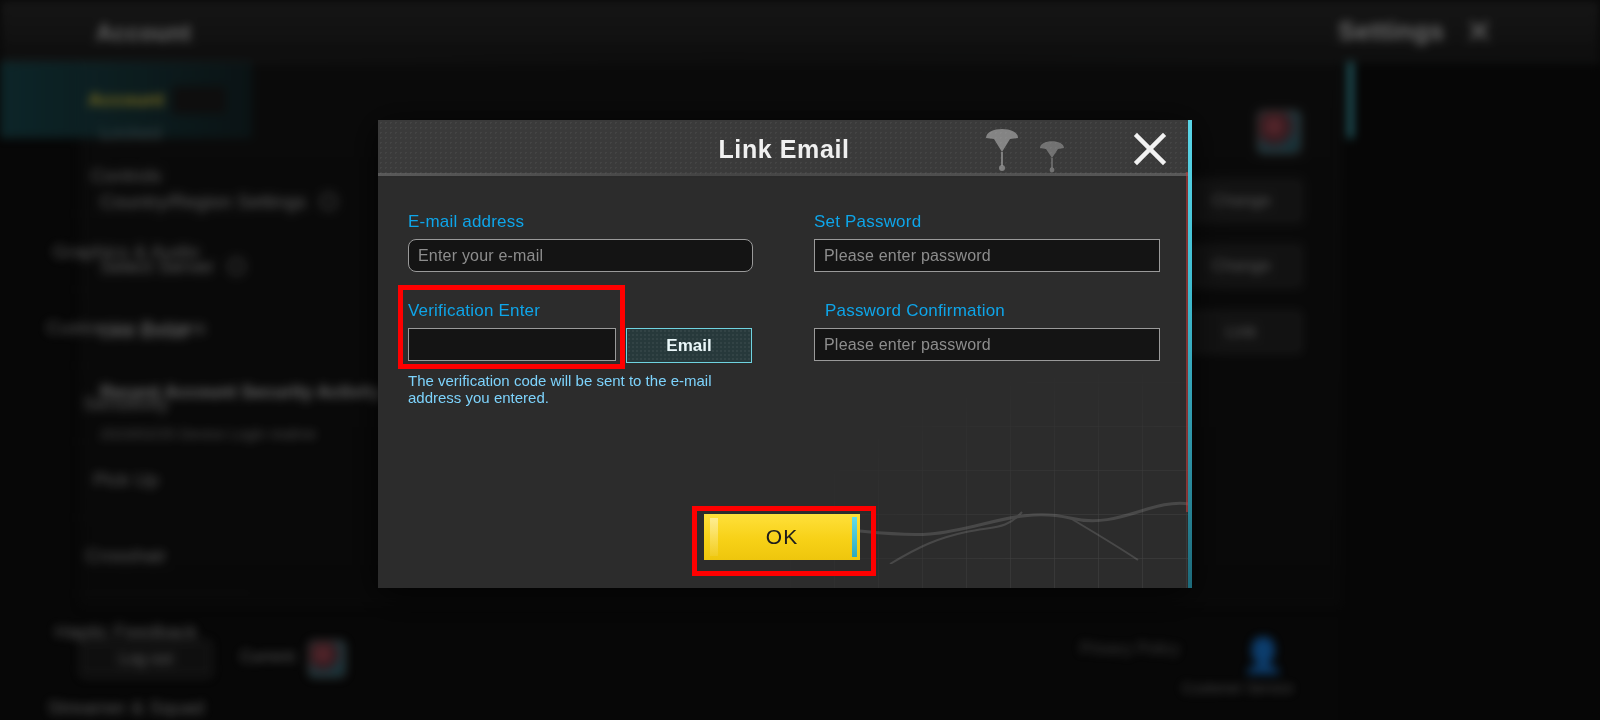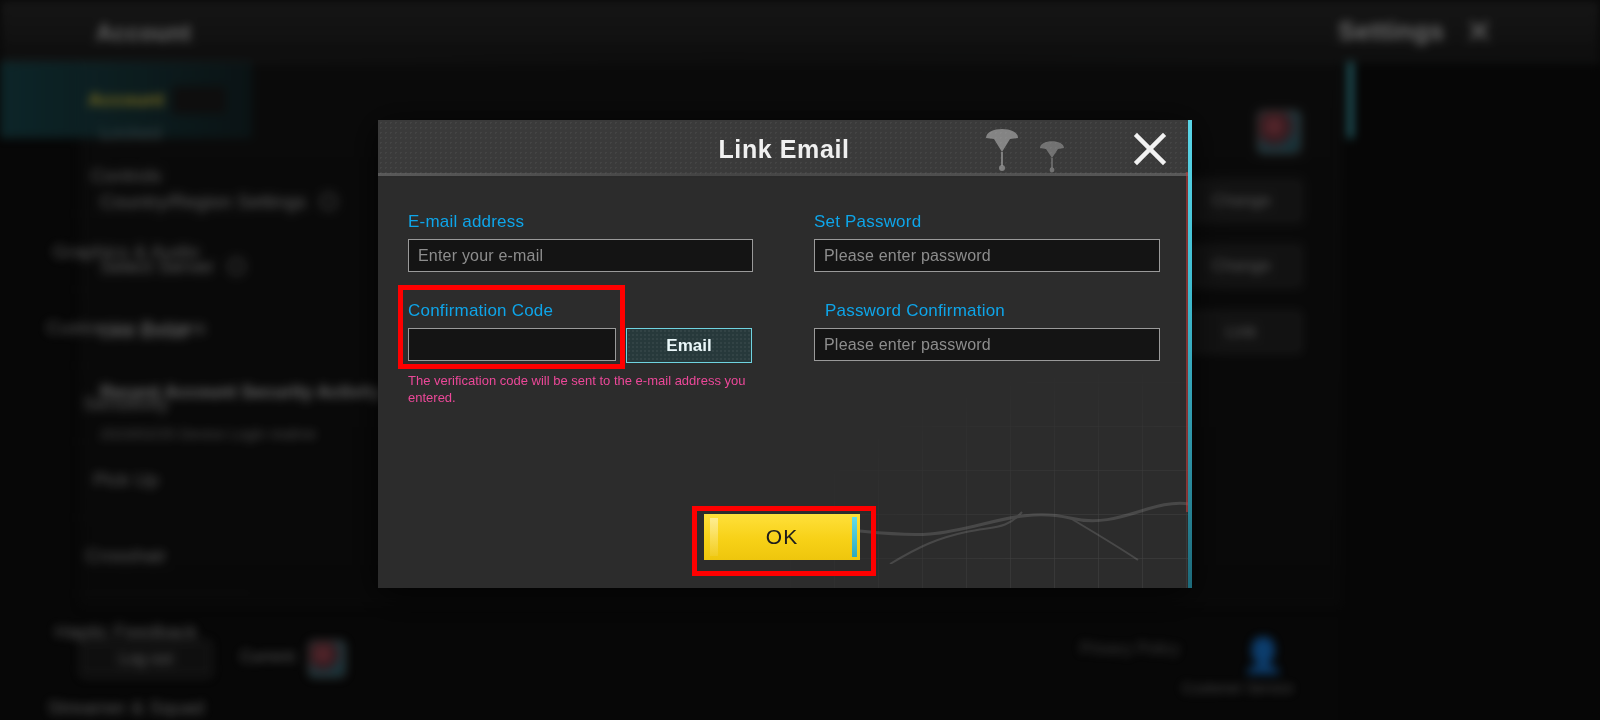--- a/index.html
+++ b/index.html
@@ -338,23 +338,23 @@
     display: flex;
     align-items: center;
     justify-content: center;
     cursor: pointer;
   }
 
   .hint-text {
     position: absolute;
     left: 30px; top: 252px;
     width: 350px;
-    font-size: 13px;
+    font-size: 15px;
     line-height: 17px;
-    color: #ec4899;
+    color: #7dd3fc;
   }
 
   .ok-btn {
     position: absolute;
     left: 326px; top: 394px;
     width: 156px; height: 46px;
     background: linear-gradient(180deg, #ffe03a 0%, #f7d117 55%, #eec60d 100%);
     display: flex;
     align-items: center;
     justify-content: center;
@@ -498,25 +498,25 @@
           <line x1="7" y1="7" x2="33" y2="33" stroke="#f2f2f2" stroke-width="4.5" stroke-linecap="square"></line>
           <line x1="33" y1="7" x2="7" y2="33" stroke="#f2f2f2" stroke-width="4.5" stroke-linecap="square"></line>
         </svg>
       </div>
     </div>
 
     <div class="modal-right-accent-red"></div>
     <div class="modal-right-accent"></div>
 
     <div class="field-label" style="left:30px; top:92px;">E-mail address</div>
-    <div class="text-input" style="left:30px; top:119px; width:345px;">
+    <div class="text-input" style="left:30px; top:119px; width:345px;border-radius:8px;">
       <span class="ph">Enter your e-mail</span>
     </div>
 
-    <div class="field-label" style="left:30px; top:181px;">Confirmation Code</div>
+    <div class="field-label" style="left:30px; top:181px;">Verification Enter</div>
     <div class="text-input" style="left:30px; top:208px; width:208px;">
       <span class="val"></span>
     </div>
 
     <div class="obtain-btn">Email</div>
 
     <div class="hint-text">The verification code will be sent to the e-mail address you entered.</div>
 
     <div class="field-label" style="left:436px; top:92px;">Set Password</div>
     <div class="text-input" style="left:436px; top:119px; width:346px;">

